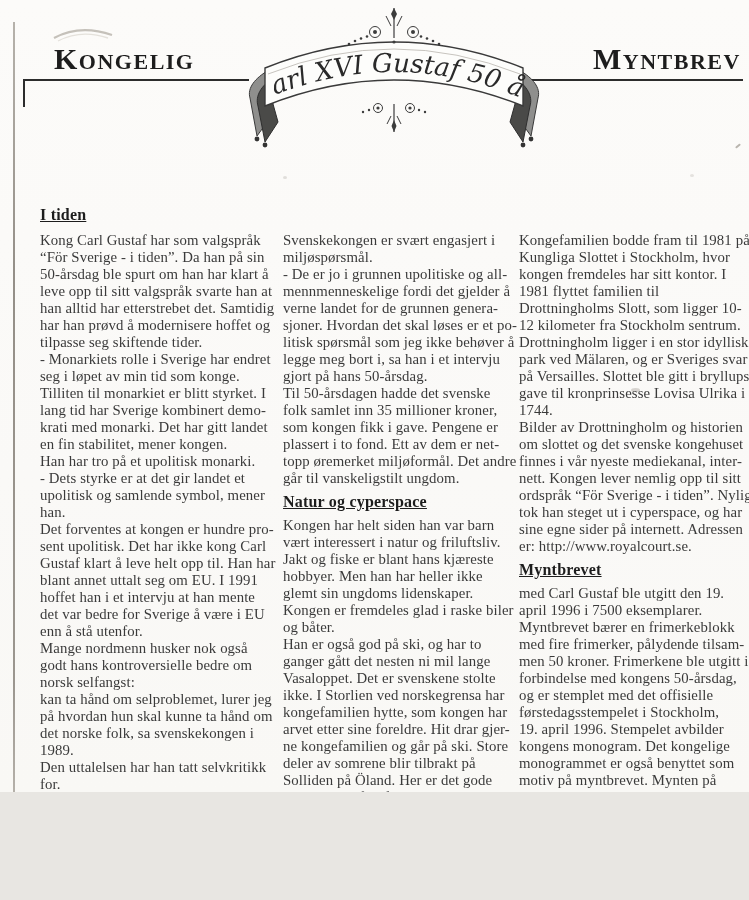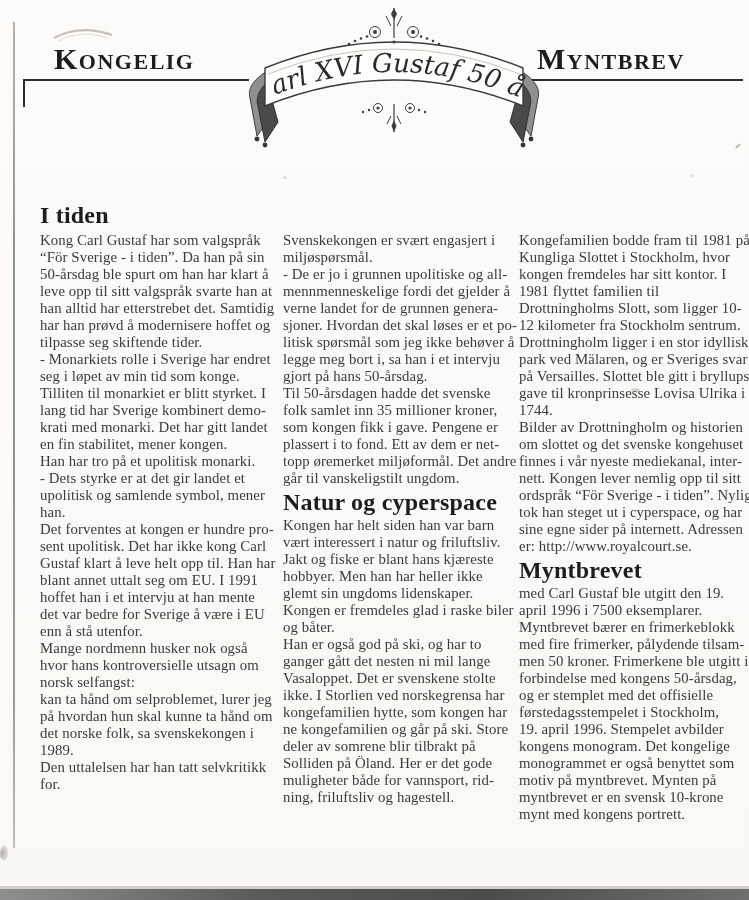--- a/index.html
+++ b/index.html
@@ -1,16 +1,16 @@
 <!DOCTYPE html>
 <html style="--ink: #1d1d1d; --body-text: #3a3a3a; --rule: #2c2c2c; --scan-line: #9b968f; --bottom-bar: #4c4c4a;"><head>
 <meta charset="utf-8">
 <style>
   html,body{margin:0;padding:0;background:#e8e6e2;}
-  .stage{position:relative;width:749px;height:900px;margin:0 auto;overflow:hidden;
+  .stage{position:relative;width:749px;height:792px;margin:0 auto;overflow:hidden;
          background:linear-gradient(180deg,#fcfbf9 0%, #faf9f7 60%, #f9f8f5 100%);
          font-family:"Liberation Serif", serif; color:var(--body-text,#3a3a3a);}
   
   .scan-vline{position:absolute;left:13px;top:22px;width:2px;height:826px;
               background:linear-gradient(180deg,#b6b2ab, #948f88 30%, #9b968f 80%, #c2beb7);}
   .bottom-lightline{position:absolute;left:0;top:886px;width:749px;height:3px;background:#d3cfc9;}
   .bottom-bar{position:absolute;left:0;top:889px;width:749px;height:11px;
               background:linear-gradient(to right,#8f8f8d,#5a5a58 35%,#4c4c4a 65%,#6f6f6d);}
   .smudge{position:absolute;left:0;top:845px;width:8px;height:16px;border-radius:60% 40% 50% 50%;
           background:radial-gradient(ellipse at 30% 50%, #b3afa8, rgba(250,249,247,0));}
@@ -20,37 +20,37 @@
   .speck.s3{left:283px;top:176px;width:4px;height:3px;opacity:.4;border-radius:50%;}
   .speck.s4{left:690px;top:174px;width:4px;height:3px;opacity:.35;border-radius:50%;}
   .curl{position:absolute;left:48px;top:20px;}
 
   
   .mast-word{position:absolute;top:44px;white-space:nowrap;color:var(--ink,#1d1d1d);
              font-weight:700;letter-spacing:1.5px;}
   .mast-word .initial{font-size:30px;line-height:30px;}
   .mast-word .rest{font-size:22px;line-height:30px;}
   .mast-left{left:54px;}
-  .mast-right{left:537px;}
+  .mast-right{left:593px;}
   .rule{position:absolute;background:var(--rule,#2c2c2c);}
   .rule-left{left:23px;top:79px;width:226px;height:2px;}
   .rule-corner{left:23px;top:79px;width:2px;height:28px;}
   .rule-right{left:513px;top:79px;width:230px;height:2px;}
   .banner{position:absolute;left:237px;top:4px;}
 
   
   .columns{position:absolute;left:40px;top:202px;display:flex;}
   .column{overflow:visible;}
   .col-0{width:243px;}
   .col-1{width:236px;padding-top:30px;}
   .col-2{width:232px;padding-top:30px;}
   .col-line{white-space:nowrap;height:17px;line-height:17px;font-size:14.8px;
             color:var(--body-text,#3a3a3a);letter-spacing:0.1px;}
-  .col-heading{font-size:24px;line-height:26px;height:26px;font-weight:700;
-               color:var(--ink,#1d1d1d);margin:2px 0;letter-spacing:0.2px;}
+  .col-heading{font-size:16px;line-height:26px;height:26px;font-weight:700;
+               color:var(--ink,#1d1d1d);margin:2px 0;letter-spacing:0.2px;text-decoration:underline;}
   .column .col-heading:first-child{margin-top:0;margin-bottom:4px;}
 </style>
 </head>
 <body>
 
 <div class="stage">
 
   <div class="scan-vline"></div>
   <svg class="curl" width="70" height="28" viewBox="0 0 70 28">
     <path d="M 6 18 Q 32 4 64 15" fill="none" stroke="#c5c1ba" stroke-width="2.2"></path>
@@ -154,21 +154,21 @@
         <div class="col-line">upolitisk og samlende symbol, mener</div>
         <div class="col-line">han.</div>
         <div class="col-line">Det forventes at kongen er hundre pro-</div>
         <div class="col-line">sent upolitisk. Det har ikke kong Carl</div>
         <div class="col-line">Gustaf klart å leve helt opp til. Han har</div>
         <div class="col-line">blant annet uttalt seg om EU. I 1991</div>
         <div class="col-line">hoffet han i et intervju at han mente</div>
         <div class="col-line">det var bedre for Sverige å være i EU</div>
         <div class="col-line">enn å stå utenfor.</div>
         <div class="col-line"> Mange nordmenn husker nok også</div>
-        <div class="col-line">hvor hans kontroversielle utsagn om</div>
+        <div class="col-line">godt hans kontroversielle bedre om</div>
         <div class="col-line">norsk selfangst:</div>
         <div class="col-line">kan ta hånd om selproblemet, lurer jeg</div>
         <div class="col-line">på hvordan hun skal kunne ta hånd om</div>
         <div class="col-line">det norske folk, sa svenskekongen i</div>
         <div class="col-line">1989.</div>
         <div class="col-line">Den uttalelsen har han tatt selvkritikk</div>
         <div class="col-line">for.</div>
       </div>
     <div class="column col-1">
         <div class="col-line">Svenskekongen er svært engasjert i</div>
@@ -192,20 +192,21 @@
         <div class="col-line">Jakt og fiske er blant hans kjæreste</div>
         <div class="col-line">hobbyer. Men han har heller ikke</div>
         <div class="col-line">glemt sin ungdoms lidenskaper.</div>
         <div class="col-line">Kongen er fremdeles glad i raske biler</div>
         <div class="col-line">og båter.</div>
         <div class="col-line">Han er også god på ski, og har to</div>
         <div class="col-line">ganger gått det nesten ni mil lange</div>
         <div class="col-line">Vasaloppet. Det er svenskene stolte</div>
         <div class="col-line">ikke. I Storlien ved norskegrensa har</div>
         <div class="col-line">kongefamilien hytte, som kongen har</div>
+        <div class="col-line">arvet etter sine foreldre. Hit drar gjer-</div>
         <div class="col-line">ne kongefamilien og går på ski. Store</div>
         <div class="col-line">deler av somrene blir tilbrakt på</div>
         <div class="col-line">Solliden på Öland. Her er det gode</div>
         <div class="col-line">muligheter både for vannsport, rid-</div>
         <div class="col-line">ning, friluftsliv og hagestell.</div>
       </div>
     <div class="column col-2">
         <div class="col-line">Kongefamilien bodde fram til 1981 på</div>
         <div class="col-line">Kungliga Slottet i Stockholm, hvor</div>
         <div class="col-line">kongen fremdeles har sitt kontor. I</div>

